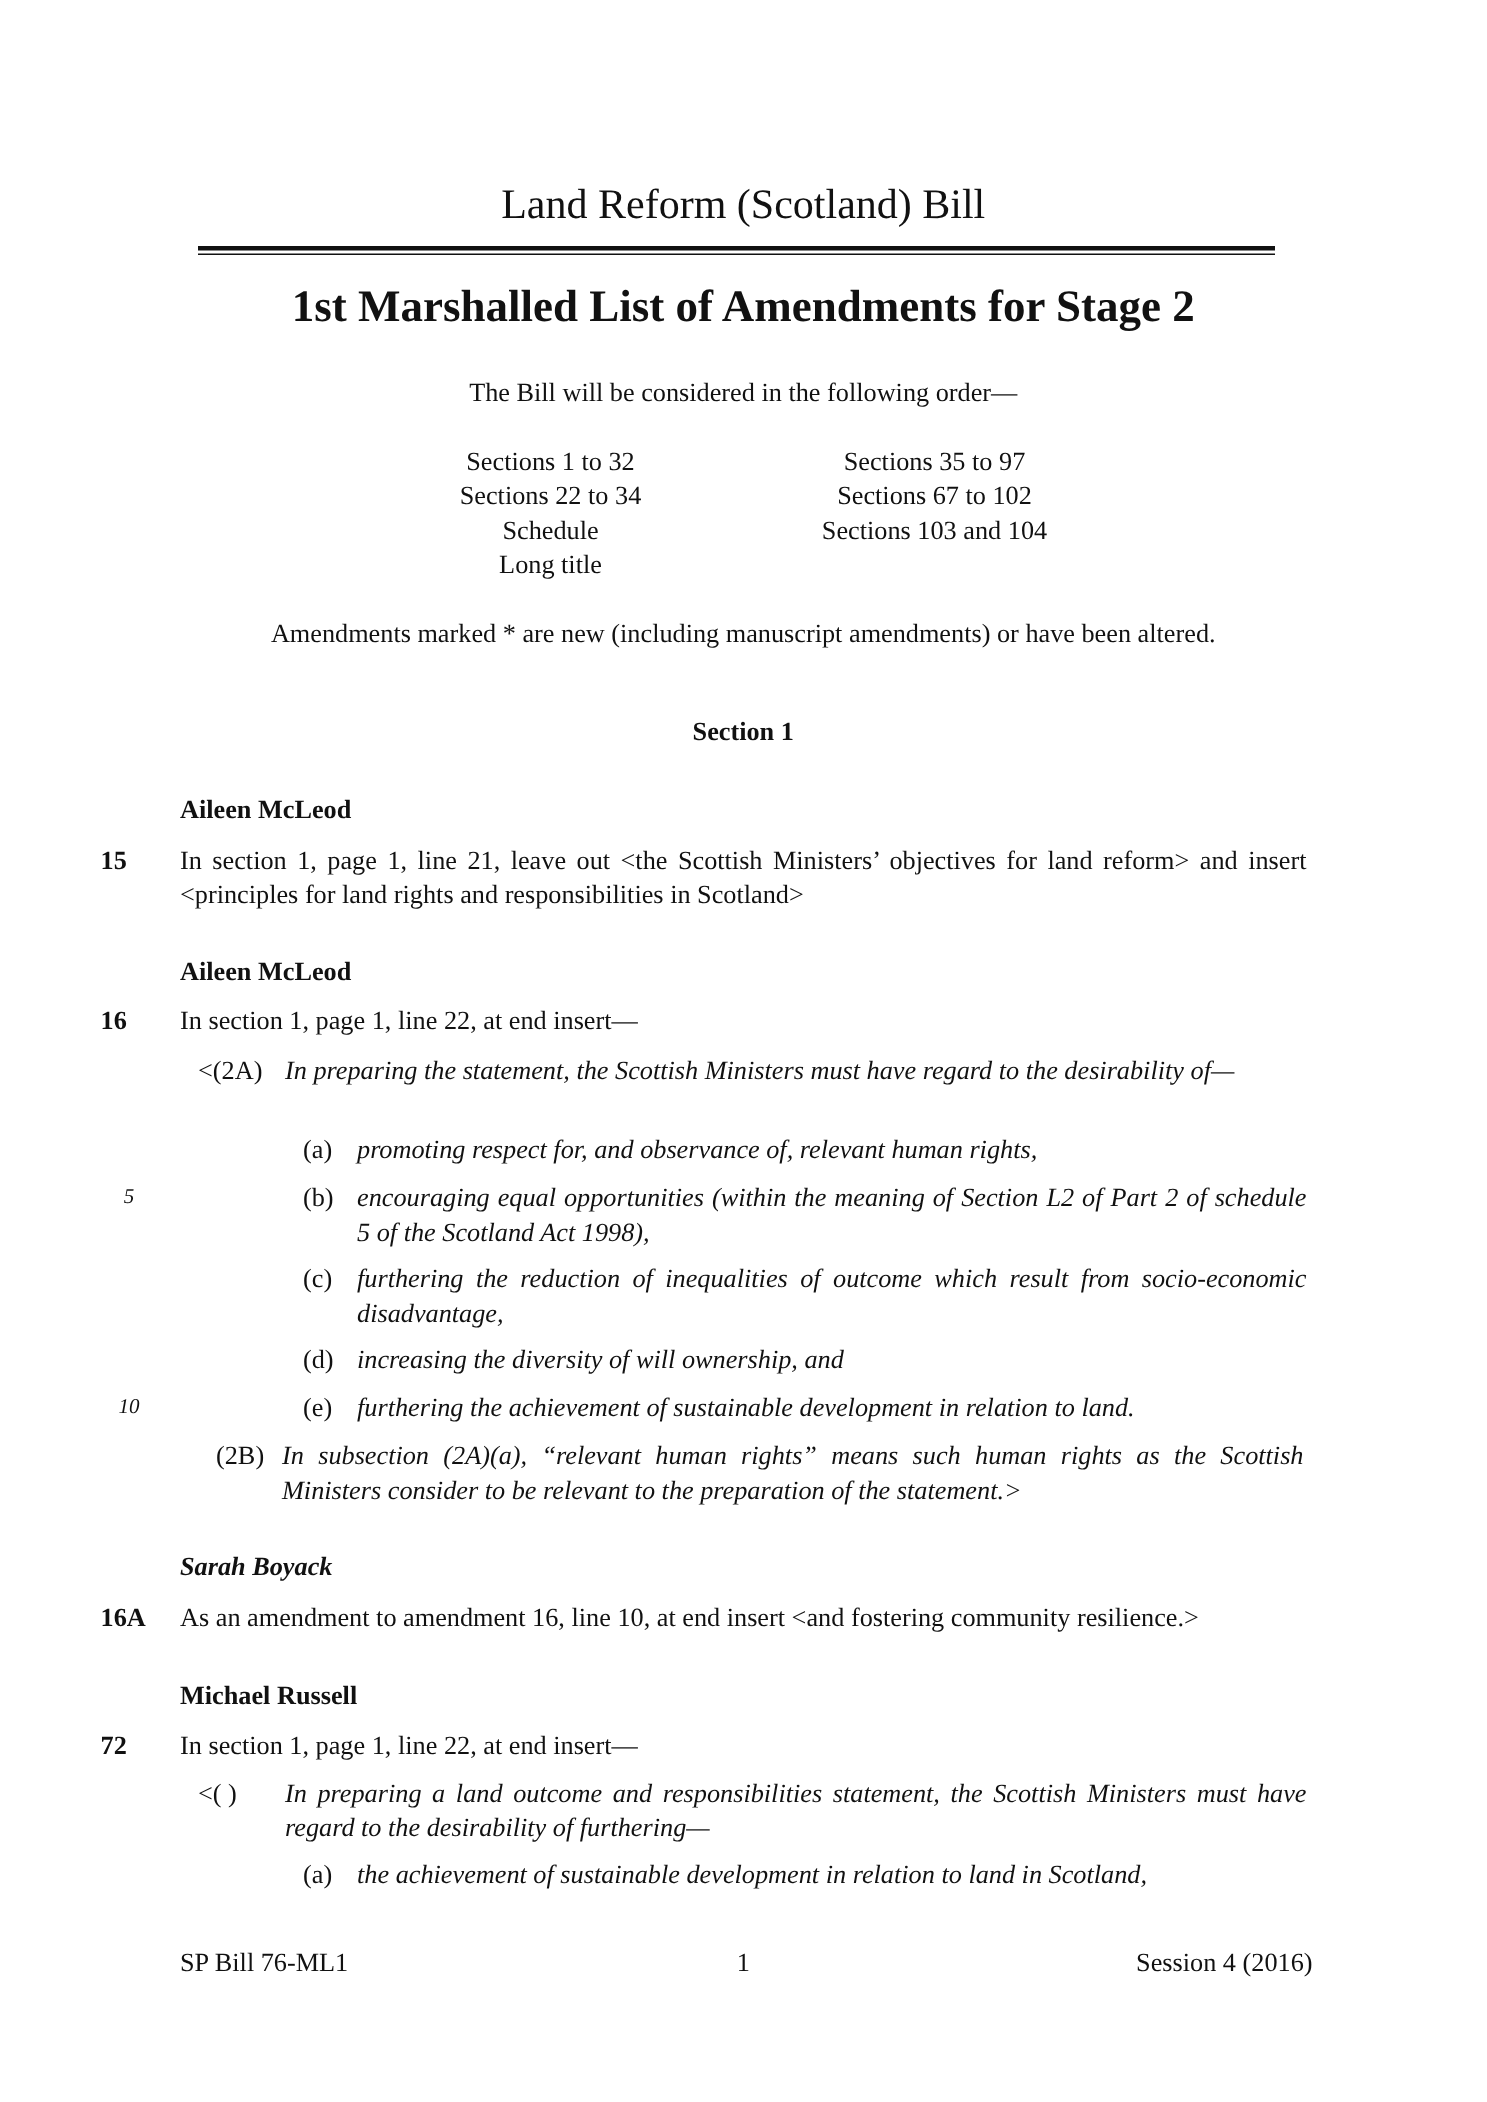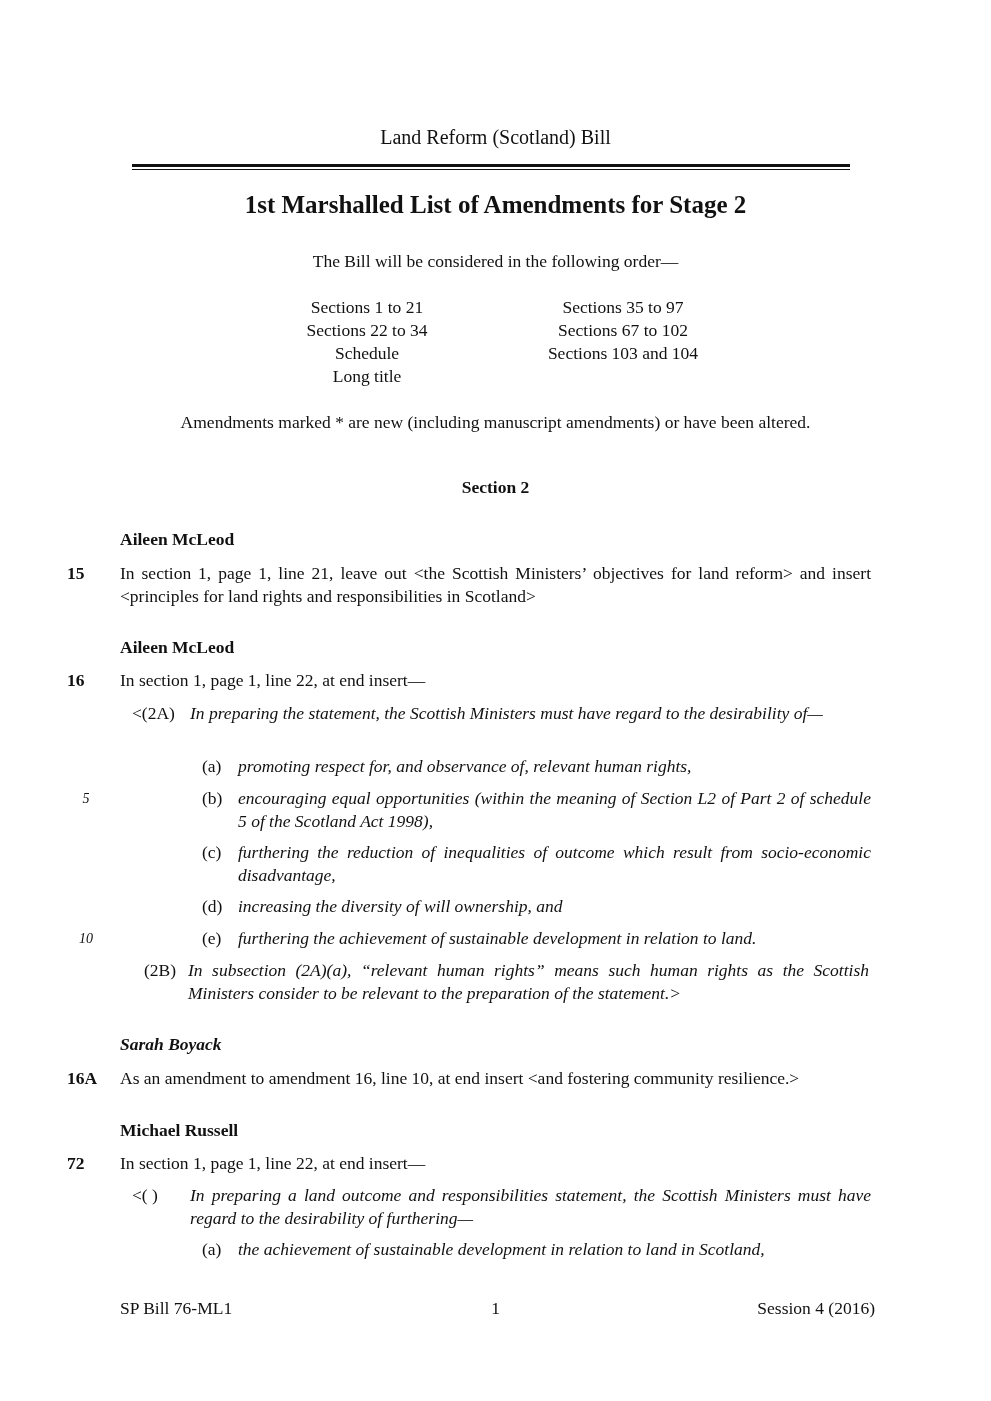--- a/index.html
+++ b/index.html
@@ -4,27 +4,27 @@
 <style>
   html, body { margin: 0; padding: 0; background: #ffffff; }
   body {
     width: 991px; height: 1401px; position: relative; overflow: hidden;
     font-family: "Liberation Serif", "DejaVu Serif", serif;
     color: #111111; font-size: 17.5px;
   }
   .abs { position: absolute; }
   .title {
     left: 0; width: 991px; top: 120px; text-align: center;
-    font-size: 20px; line-height: 34px;
+    font-size: 28px; line-height: 34px;
   }
   .rule-thick { left: 132px; width: 718px; top: 164px; height: 3px; background: #111; }
   .rule-thin { left: 132px; width: 718px; top: 169px; height: 1px; background: #111; }
   .subtitle {
     left: 0; width: 991px; top: 190px; text-align: center;
-    font-size: 25px; font-weight: bold; line-height: 30px;
+    font-size: 30px; font-weight: bold; line-height: 30px;
   }
   .order-intro { left: 0; width: 991px; top: 250px; text-align: center; line-height: 23px; }
   .order-col { top: 296px; text-align: center; line-height: 23px; }
   .order-col div { white-space: nowrap; }
   .col-left { left: 267px; width: 200px; }
   .col-right { left: 523px; width: 200px; }
   .note { left: 0; width: 991px; top: 411px; text-align: center; line-height: 23px; }
   .section-heading { left: 0; width: 991px; top: 476px; text-align: center; font-weight: bold; line-height: 23px; }
 
   .member { left: 120px; font-weight: bold; line-height: 23px; }
@@ -40,33 +40,33 @@
 </head>
 <body>
 
 <div class="abs title">Land Reform (Scotland) Bill</div>
 <div class="abs rule-thick"></div>
 <div class="abs rule-thin"></div>
 <div class="abs subtitle">1st Marshalled List of Amendments for Stage 2</div>
 <div class="abs order-intro">The Bill will be considered in the following order—</div>
 
 <div class="abs order-col col-left">
-  <div>Sections 1 to 21</div>
+  <div>Sections 1 to 32</div>
   <div>Sections 22 to 34</div>
   <div>Schedule</div>
   <div>Long title</div>
 </div>
 <div class="abs order-col col-right">
   <div>Sections 35 to 97</div>
   <div>Sections 67 to 102</div>
   <div>Sections 103 and 104</div>
 </div>
 
 <div class="abs note">Amendments marked * are new (including manuscript amendments) or have been altered.</div>
-<div class="abs section-heading">Section 2</div>
+<div class="abs section-heading">Section 1</div>
 
 <div class="abs member" style="top:528px;">Aileen McLeod</div>
 <div class="abs amd-num" style="top:562px;">15</div>
 <div class="abs text-block" style="top:562px;">In section 1, page 1, line 21, leave out &lt;the Scottish Ministers’ objectives for land reform&gt; and insert &lt;principles for land rights and responsibilities in Scotland&gt;</div>
 
 <div class="abs member" style="top:636px;">Aileen McLeod</div>
 <div class="abs amd-num" style="top:669px;">16</div>
 <div class="abs text-block text-nj" style="top:669px;">In section 1, page 1, line 22, at end insert—</div>
 
 <div class="abs sub-label" style="left:132px; top:702px;">&lt;(2A)</div>

